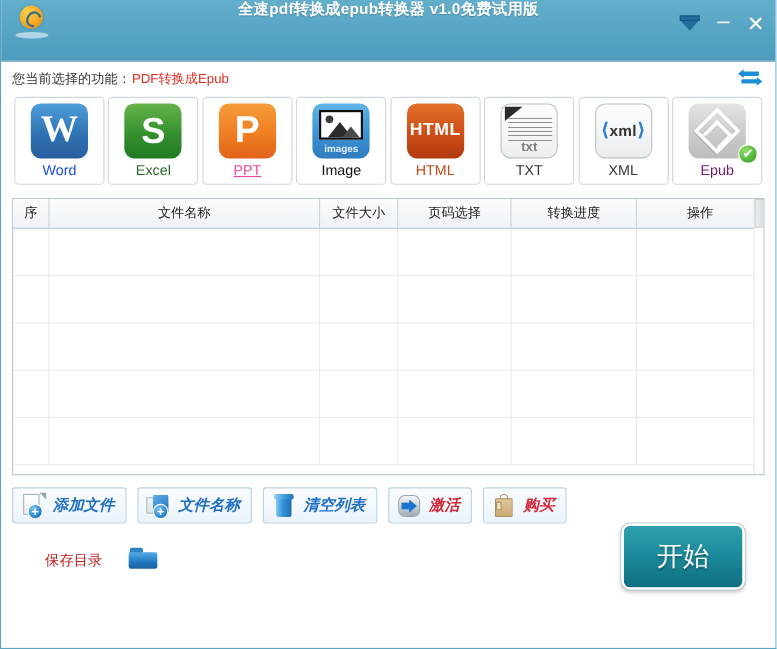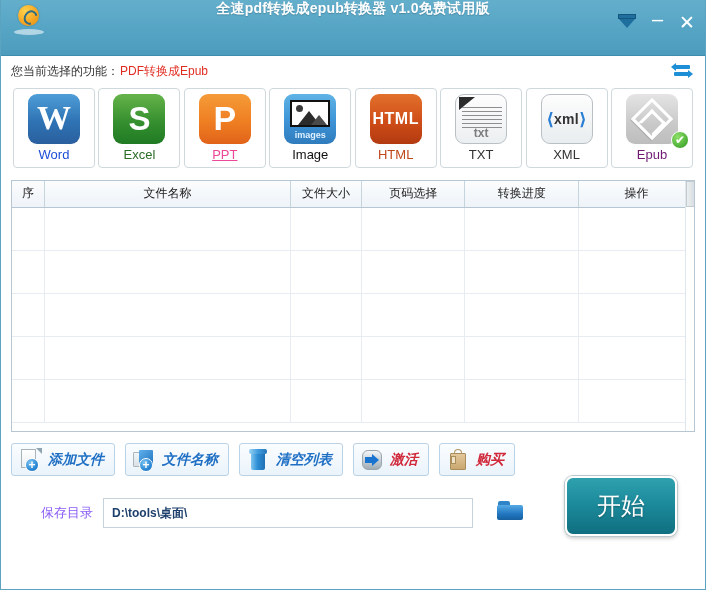--- a/index.html
+++ b/index.html
@@ -459,21 +459,21 @@
   
   .saverow {
     display: flex;
     align-items: center;
     margin: 22px 10px 0 10px;
     gap: 10px;
     position: relative;
   }
   .save-label {
     font-size: 13px;
-    color: #8b5cf6;
+    color: #b91c1c;
     margin-left: 30px;
   }
   .path-input {
     width: 370px;
     height: 30px;
     border: 1px solid #c7d3dc;
     background: #ffffff;
     font-size: 12px;
     font-weight: bold;
     color: #1d3f6b;
@@ -763,21 +763,20 @@
         <span class="handle"></span>
           <span class="body"></span>
           <span class="tag"></span>
       </span>
       <span class="lbl lbl-red">购买</span>
     </div>
   </div>
 
   <div class="saverow">
     <span class="save-label">保存目录</span>
-    <input class="path-input" type="text" value="D:\tools\桌面\" style="">
     <span class="browse-folder">
       <span class="tab"></span>
         <span class="bd"></span>
     </span>
     <div class="start-btn">开始</div>
   </div>
 
 
 </div>
 

